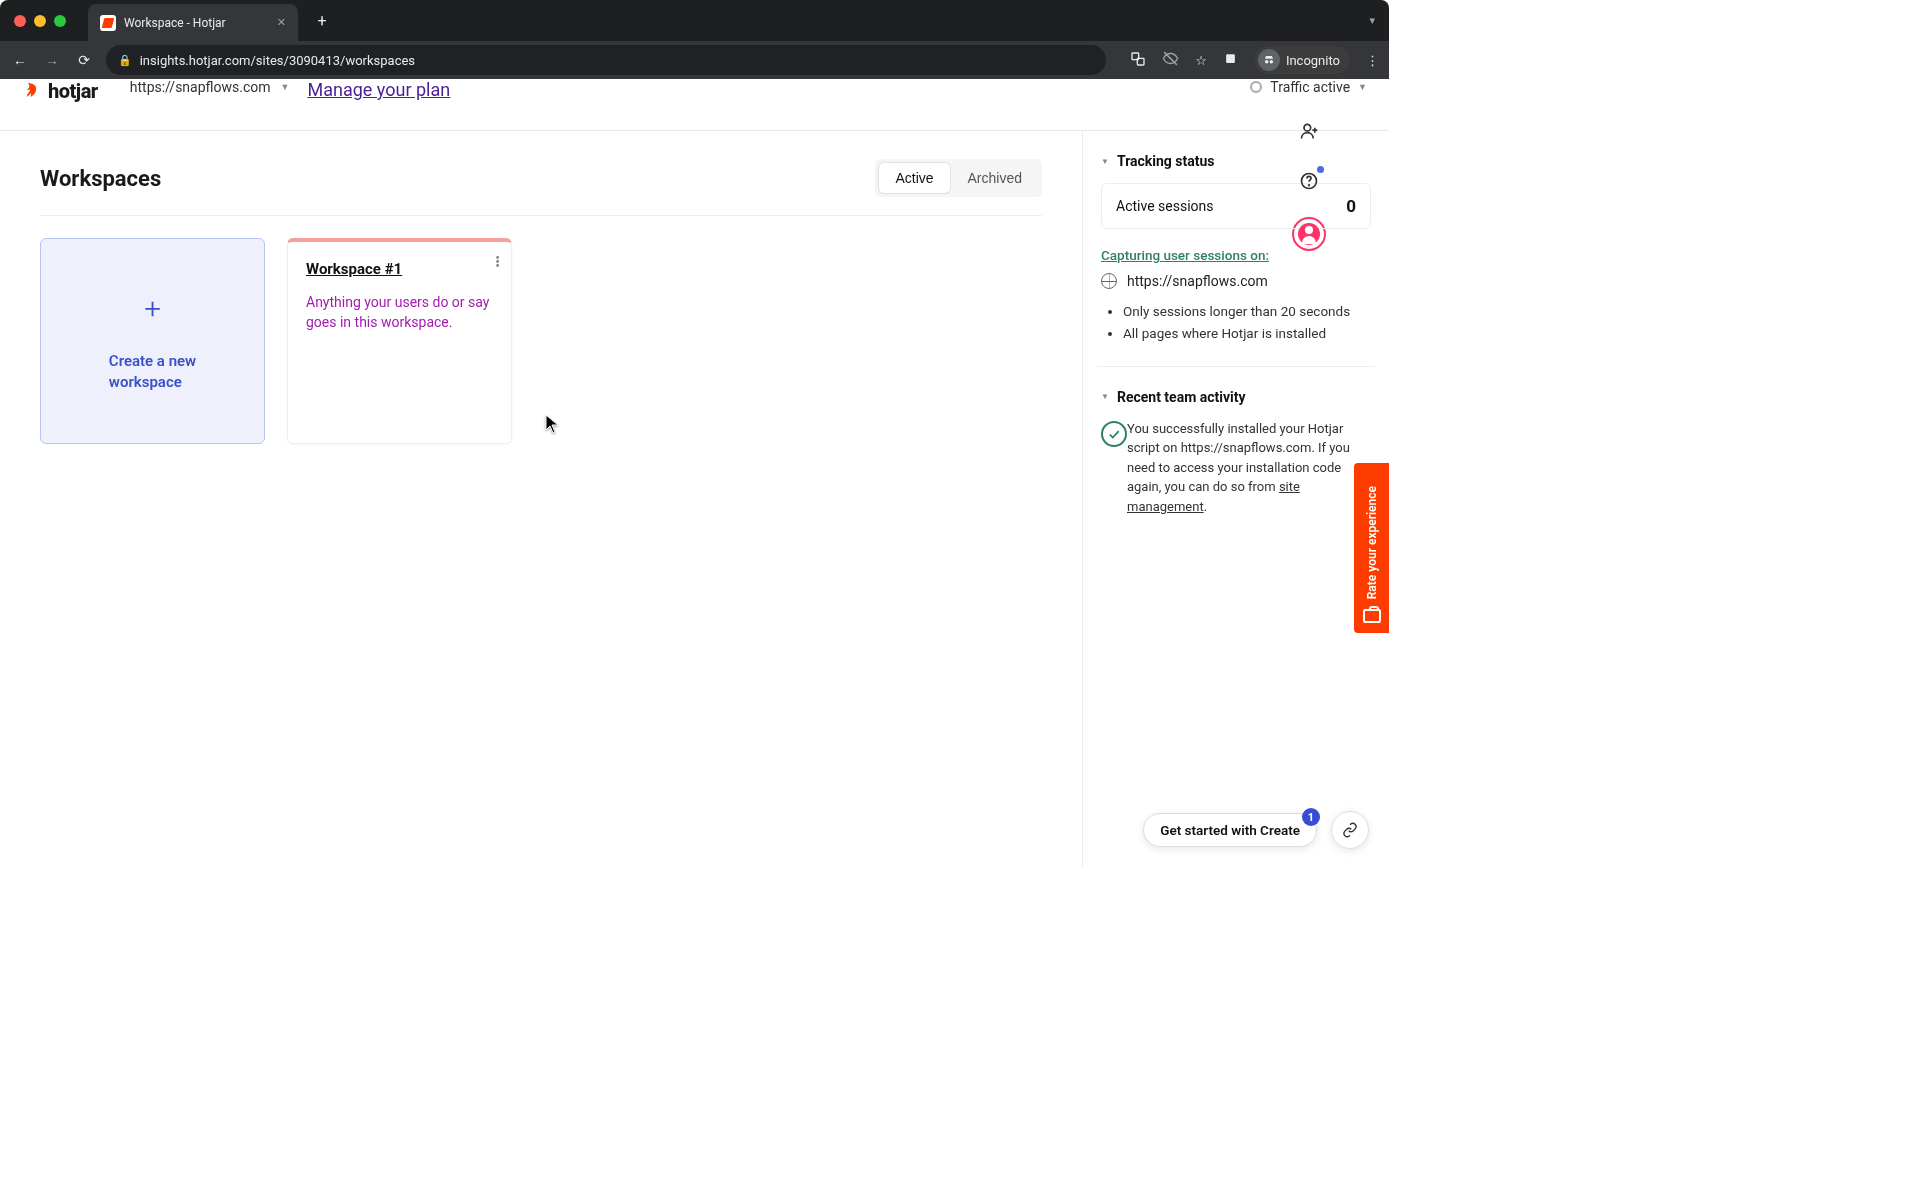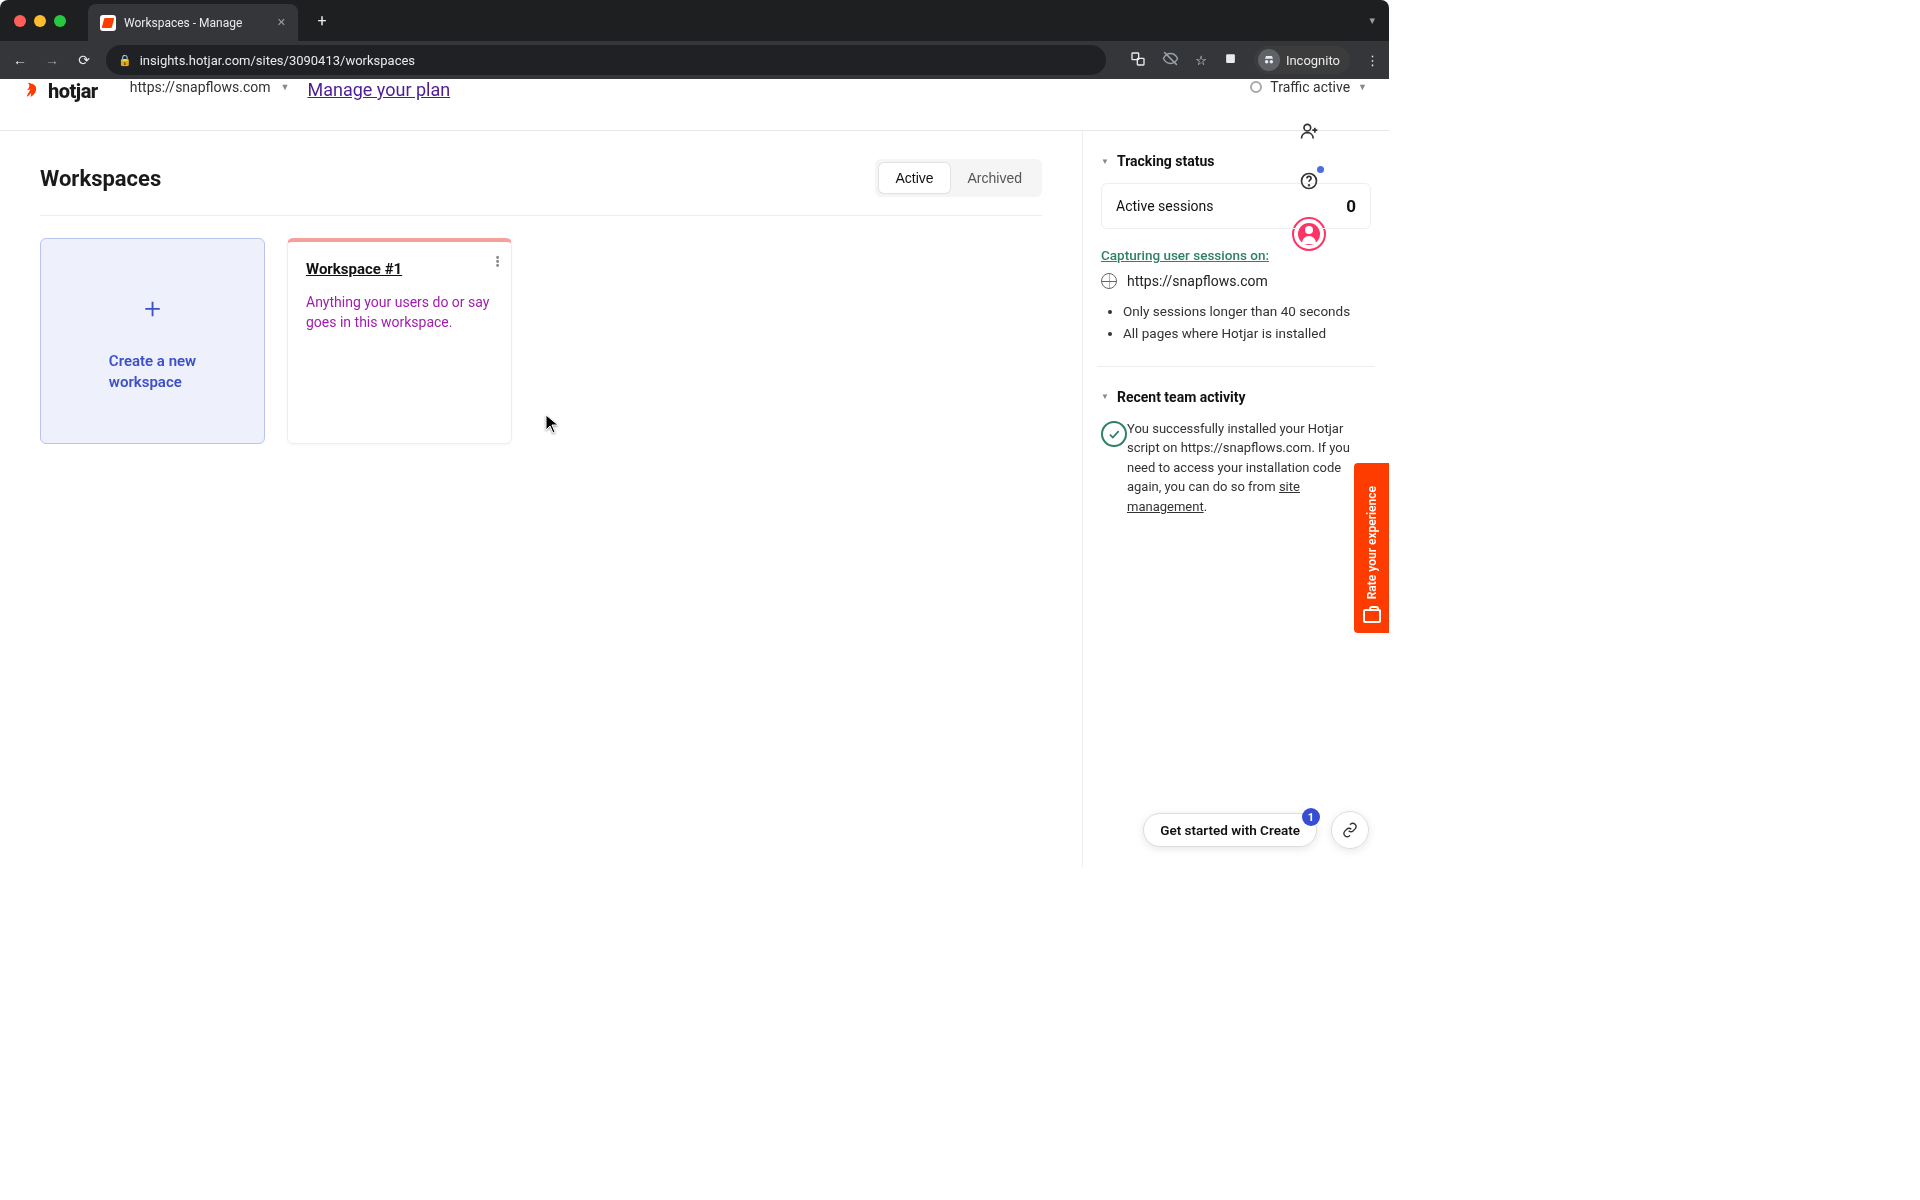--- a/index.html
+++ b/index.html
@@ -106,21 +106,21 @@
   <div class="win-top">
     <div class="traffic">
       <div class="tl red"></div>
       <div class="tl yellow"></div>
       <div class="tl green"></div>
     </div>
     <div class="tab">
       <span class="favicon">
           <span class="favicon-inner"></span>
         </span>
-      <span>Workspaces - Manage</span>
+      <span>Workspace - Hotjar</span>
       <span class="close">✕</span>
     </div>
     <div class="newtab">+</div>
     <div class="win-caret">▾</div>
   </div>
 
   <div class="addr-bar">
     <span class="nav-ico enabled">←</span>
     <span class="nav-ico">→</span>
     <span class="nav-ico enabled">⟳</span>
@@ -244,21 +244,21 @@
         <div class="stat-box">
           <span>Active sessions</span>
           <span class="n">0</span>
         </div>
         <div class="cap-label">Capturing user sessions on:</div>
         <div class="site-line">
           <span class="globe"></span>
           <span>https://snapflows.com</span>
         </div>
         <ul class="rules">
-          <li>Only sessions longer than 40 seconds</li>
+          <li>Only sessions longer than 20 seconds</li>
           <li>All pages where Hotjar is installed</li>
         </ul>
         <div class="divider"></div>
         <h3>
           <span class="tri">▼</span>
           <span>Recent team activity</span>
         </h3>
         <div class="activity">
           <div class="check-ic">
             <svg viewBox="0 0 24 24" fill="none" stroke="#2e8066" stroke-width="3">

